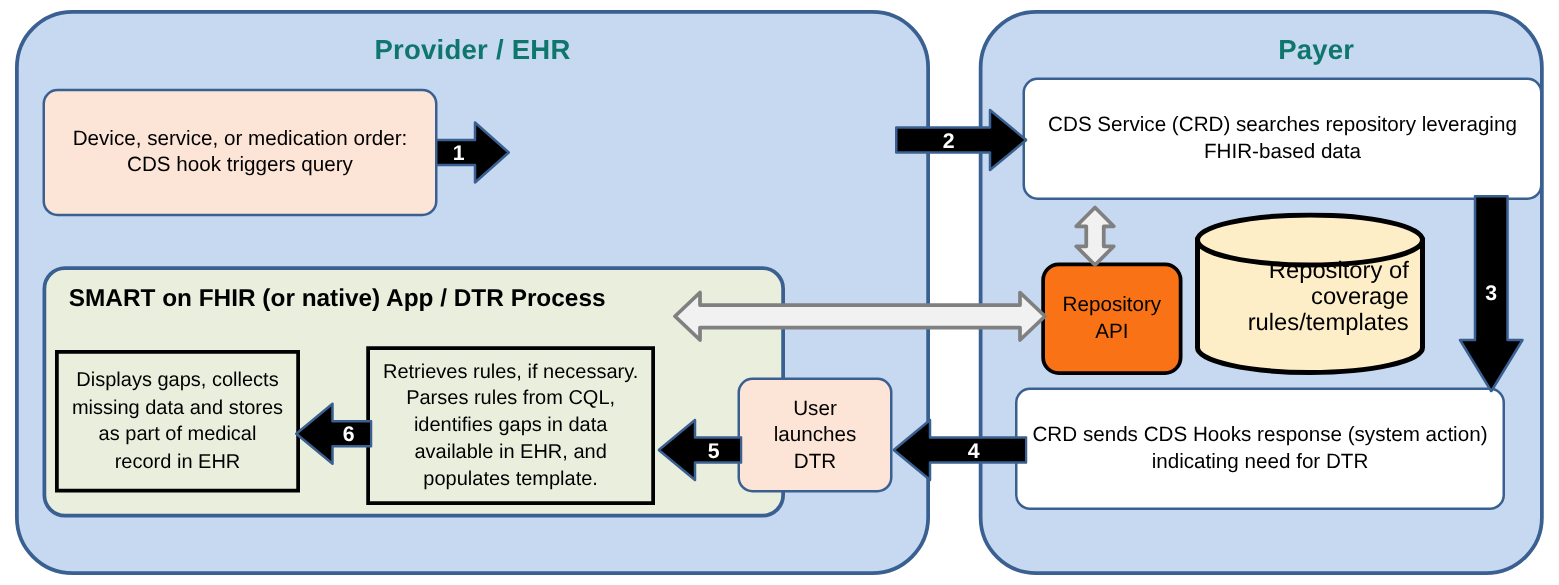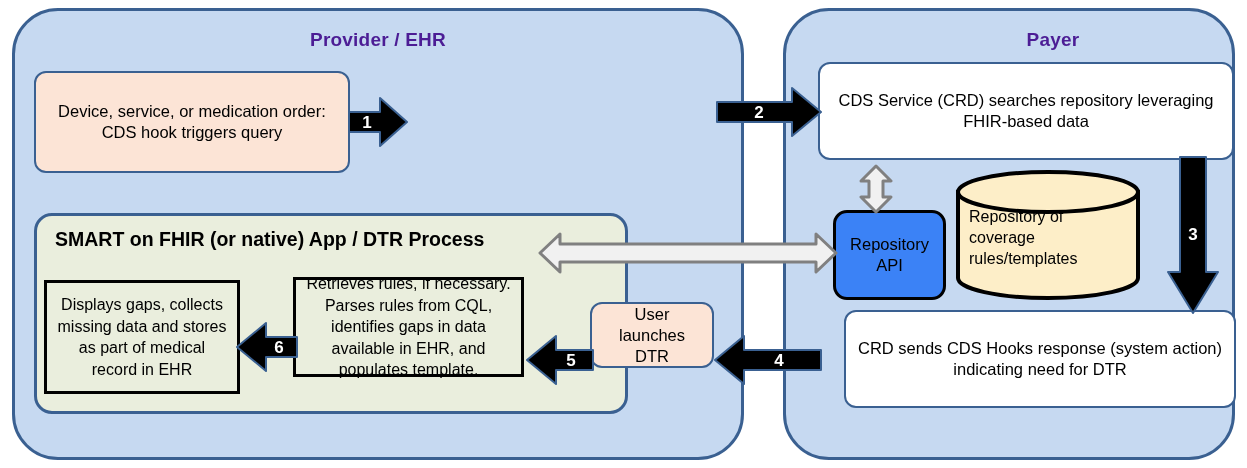--- a/index.html
+++ b/index.html
@@ -16,43 +16,43 @@
     background:#c6d9f1;
     border:3px solid #3a6091;
     border-radius:46px;
     box-sizing:border-box;
   }
   .panel-title{
     position:absolute;
     width:100%;
     text-align:center;
     font-weight:bold;
-    font-size:19px;
+    font-size:22px;
     line-height:22px;
     letter-spacing:.2px;
-    color:#4c1d95;
+    color:#0f766e;
   }
 
   
   .box{
     position:absolute;
     box-sizing:border-box;
     display:flex;
     align-items:center;
     justify-content:center;
     text-align:center;
     border:2px solid #3a6091;
     border-radius:12px;
     font-size:16.5px;
     line-height:21px;
     padding:4px 8px;
   }
   .box.peach{background:#fce4d6;}
   .box.white{background:#ffffff;}
-  .box.yellow{background:#3b82f6;border:3px solid #000000;border-radius:14px;}
+  .box.yellow{background:#f97316;border:3px solid #000000;border-radius:14px;}
 
   
   .box.sharp{
     border:3px solid #000000;
     border-radius:0;
     background:#eaeedd;
     font-size:16px;
     line-height:21.5px;
   }
 
@@ -71,22 +71,22 @@
     font-size:19.5px;
     line-height:23px;
     white-space:nowrap;
   }
 
   
   .cyl{position:absolute;}
   .cyl .cyl-label{
     position:absolute;
     left:0;right:0;
-    text-align:left;
-    font-size:16px;
+    text-align:right;
+    font-size:19px;
     line-height:21px;
     z-index:3;
     pointer-events:none;
   }
   .cyl svg{position:absolute;left:0;top:0;}
 
   
   .arrow{position:absolute;}
   .arrow svg{display:block;}
   .arrow .num{
@@ -124,45 +124,45 @@
 
 
   <div class="greenpanel" style="left:34px;top:213px;width:594px;height:201px;">
     <div class="gp-title">SMART on FHIR (or native) App / DTR Process</div>
   </div>
 
   <div class="box sharp" style="left:44px;top:280px;width:196px;height:114px;">
     <span>Displays gaps, collects missing data and stores as part of medical record in EHR</span>
   </div>
 
-  <div class="box sharp" style="left:293px;top:277px;width:231px;height:100px;">
+  <div class="box sharp" style="left:293px;top:277px;width:231px;height:127px;">
     <span>Retrieves rules, if necessary. Parses rules from CQL, identifies gaps in data available in EHR, and populates template.</span>
   </div>
 
-  <div class="box peach" style="left:590px;top:302px;width:124px;height:66px;align-items:center;">
+  <div class="box peach" style="left:590px;top:302px;width:124px;height:92px;align-items:center;">
     <span>User launches DTR</span>
   </div>
 
   <div class="box white" style="left:818px;top:62px;width:416px;height:98px;">
     <span>CDS Service (CRD) searches repository leveraging FHIR-based data</span>
   </div>
 
   <div class="box yellow" style="left:833px;top:210px;width:113px;height:90px;">
     <span>Repository API</span>
   </div>
 
   <div class="cyl" style="left:955px;top:170px;width:186px;height:130px;">
     <svg width="186" height="130" viewBox="0 0 186 130">
       <path d="M3,22 L3,108 A90,20 0 0 0 183,108 L183,22 Z" fill="#fdeec8" stroke="#000000" stroke-width="4"></path>
       <ellipse cx="93" cy="22" rx="90" ry="20" fill="#fdeec8" stroke="#000000" stroke-width="4"></ellipse>
     </svg>
     <div class="cyl-label" style="top:36px;padding:0 14px;">Repository of coverage rules/templates</div>
   </div>
 
-  <div class="box white" style="left:844px;top:310px;width:392px;height:98px;">
+  <div class="box white" style="left:812px;top:310px;width:392px;height:98px;">
     <span>CRD sends CDS Hooks response (system action) indicating need for DTR</span>
   </div>
 
   <div class="arrow" style="left:348px;top:95px;width:60px;height:54px;">
     <svg width="60" height="54" viewBox="0 0 60 54">
       <path d="M1,17 L32,17 L32,3 L59,27 L32,51 L32,37 L1,37 Z" fill="#000000" stroke="#3a6091" stroke-width="2" stroke-linejoin="round"></path>
     </svg>
     <div class="num" style="left:6px;top:19px;width:26px;">1</div>
   </div>
 

